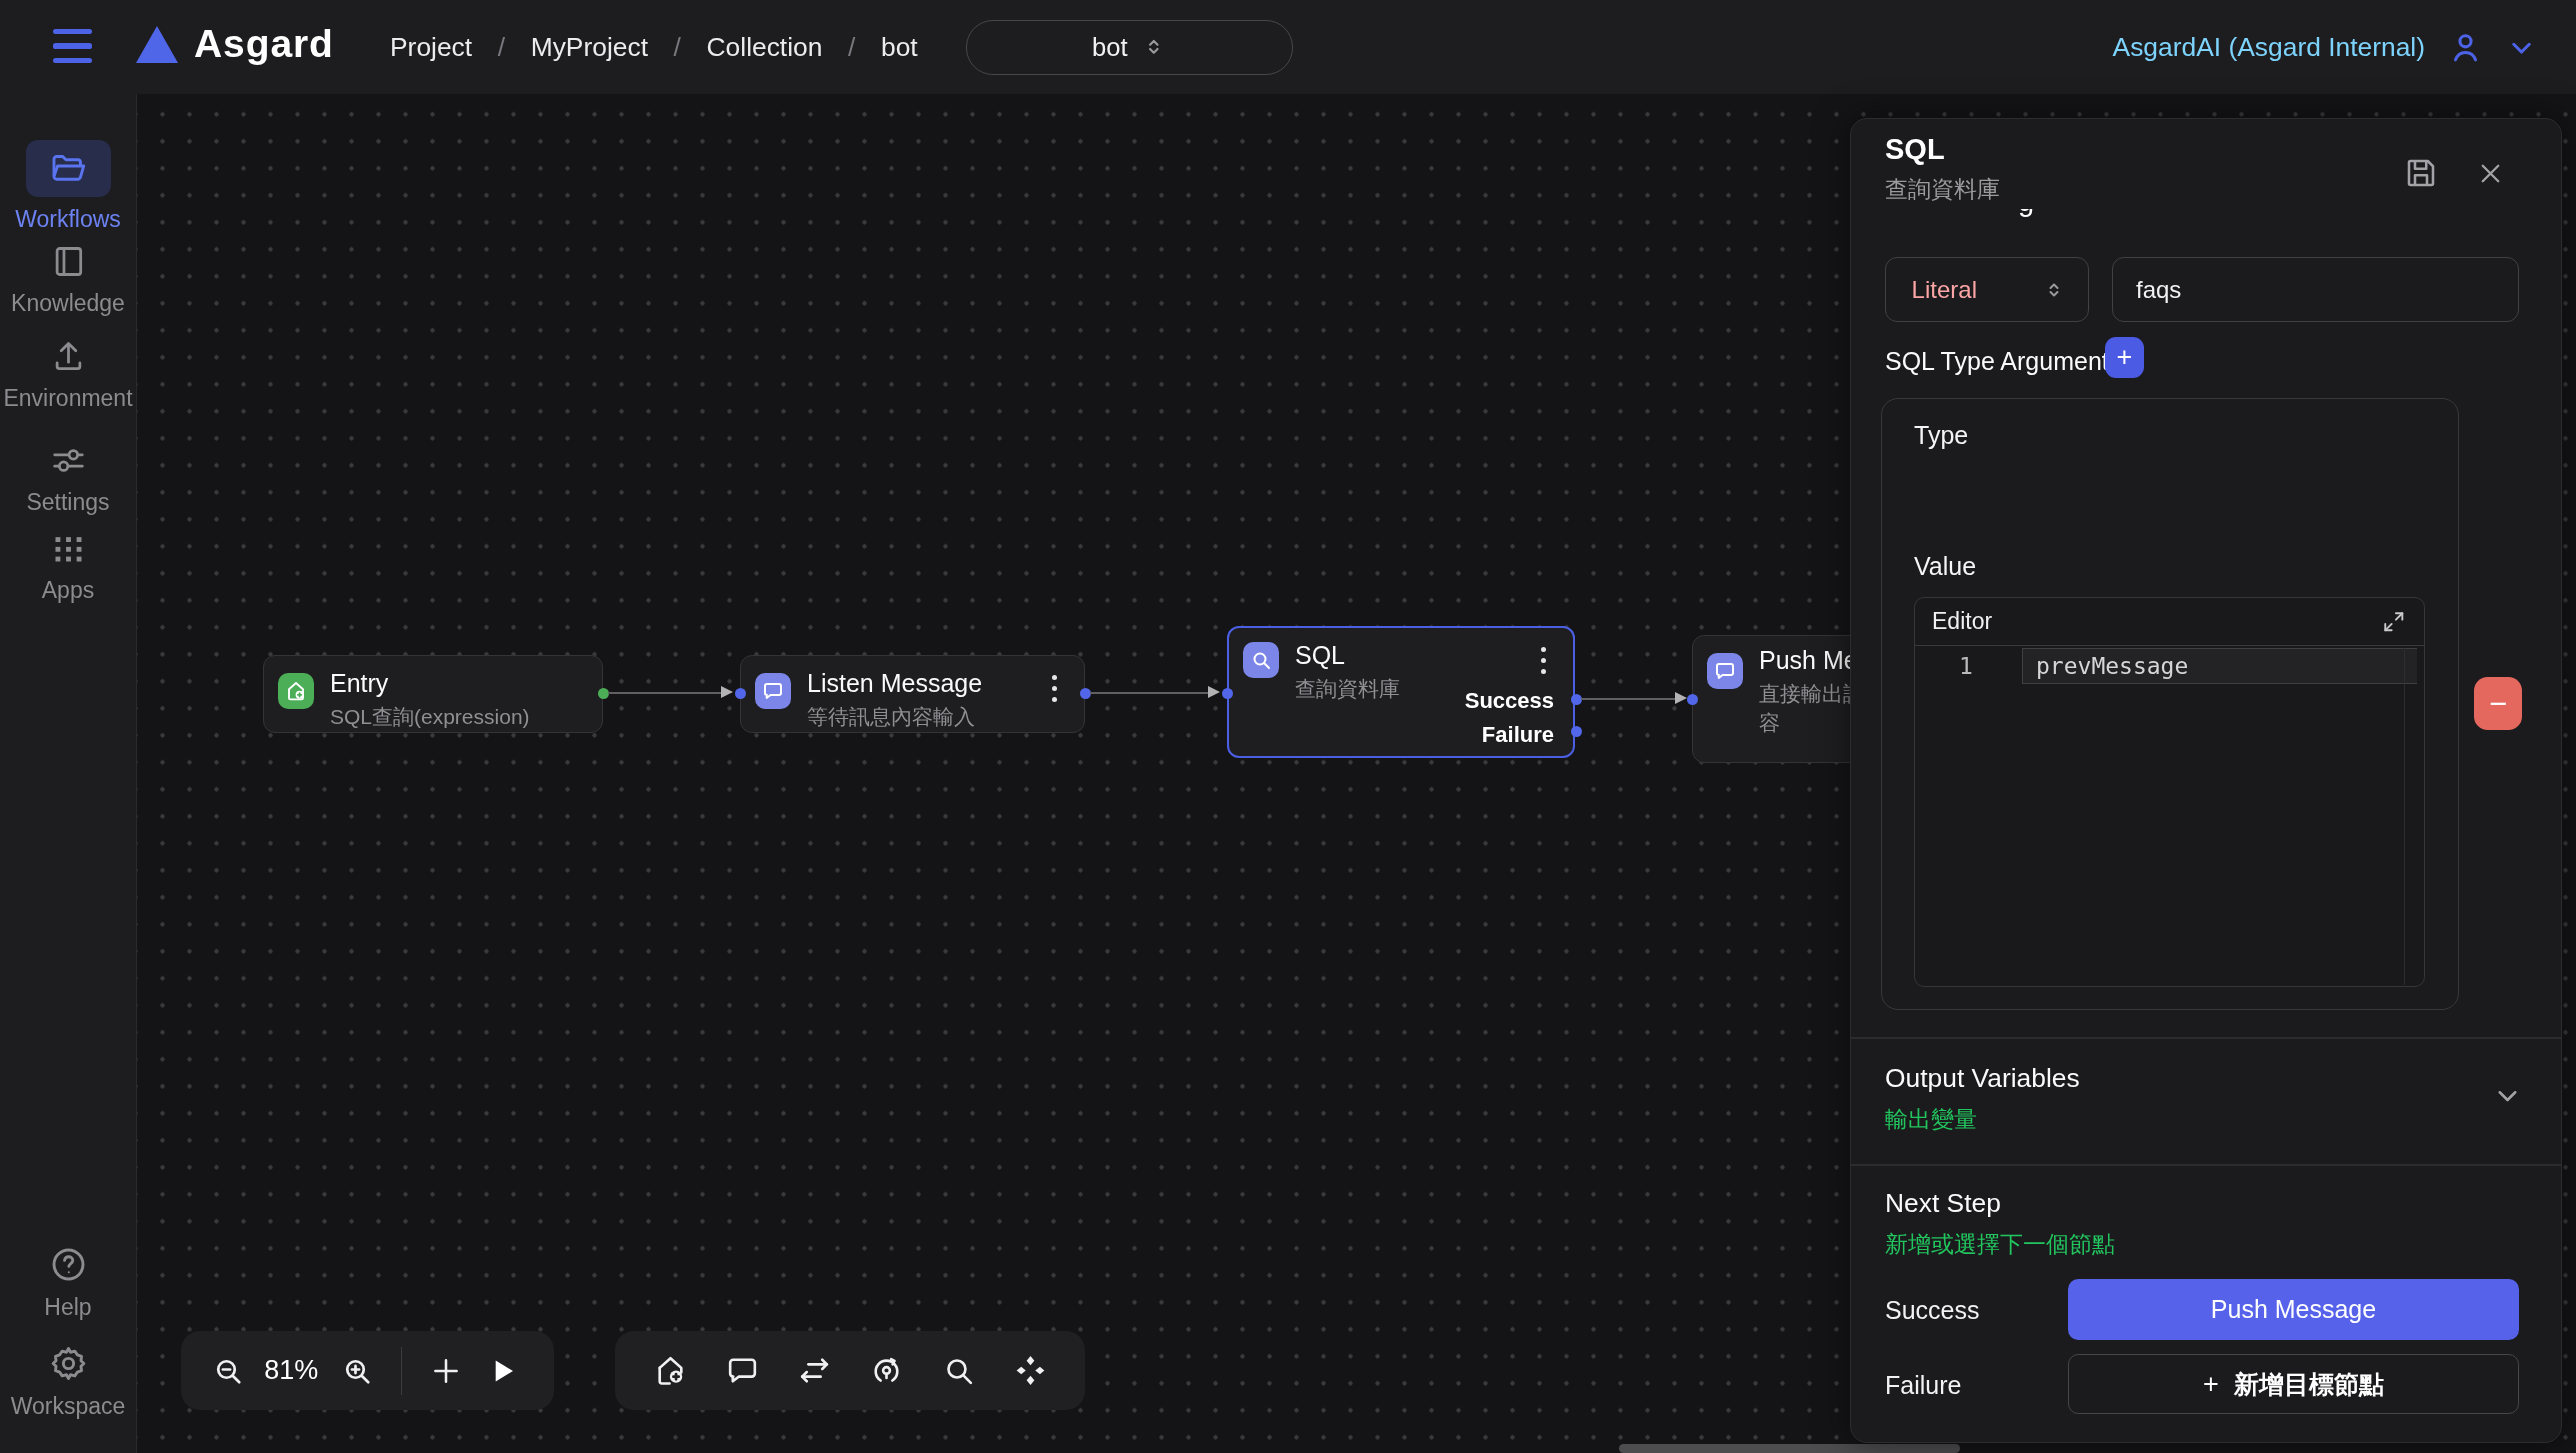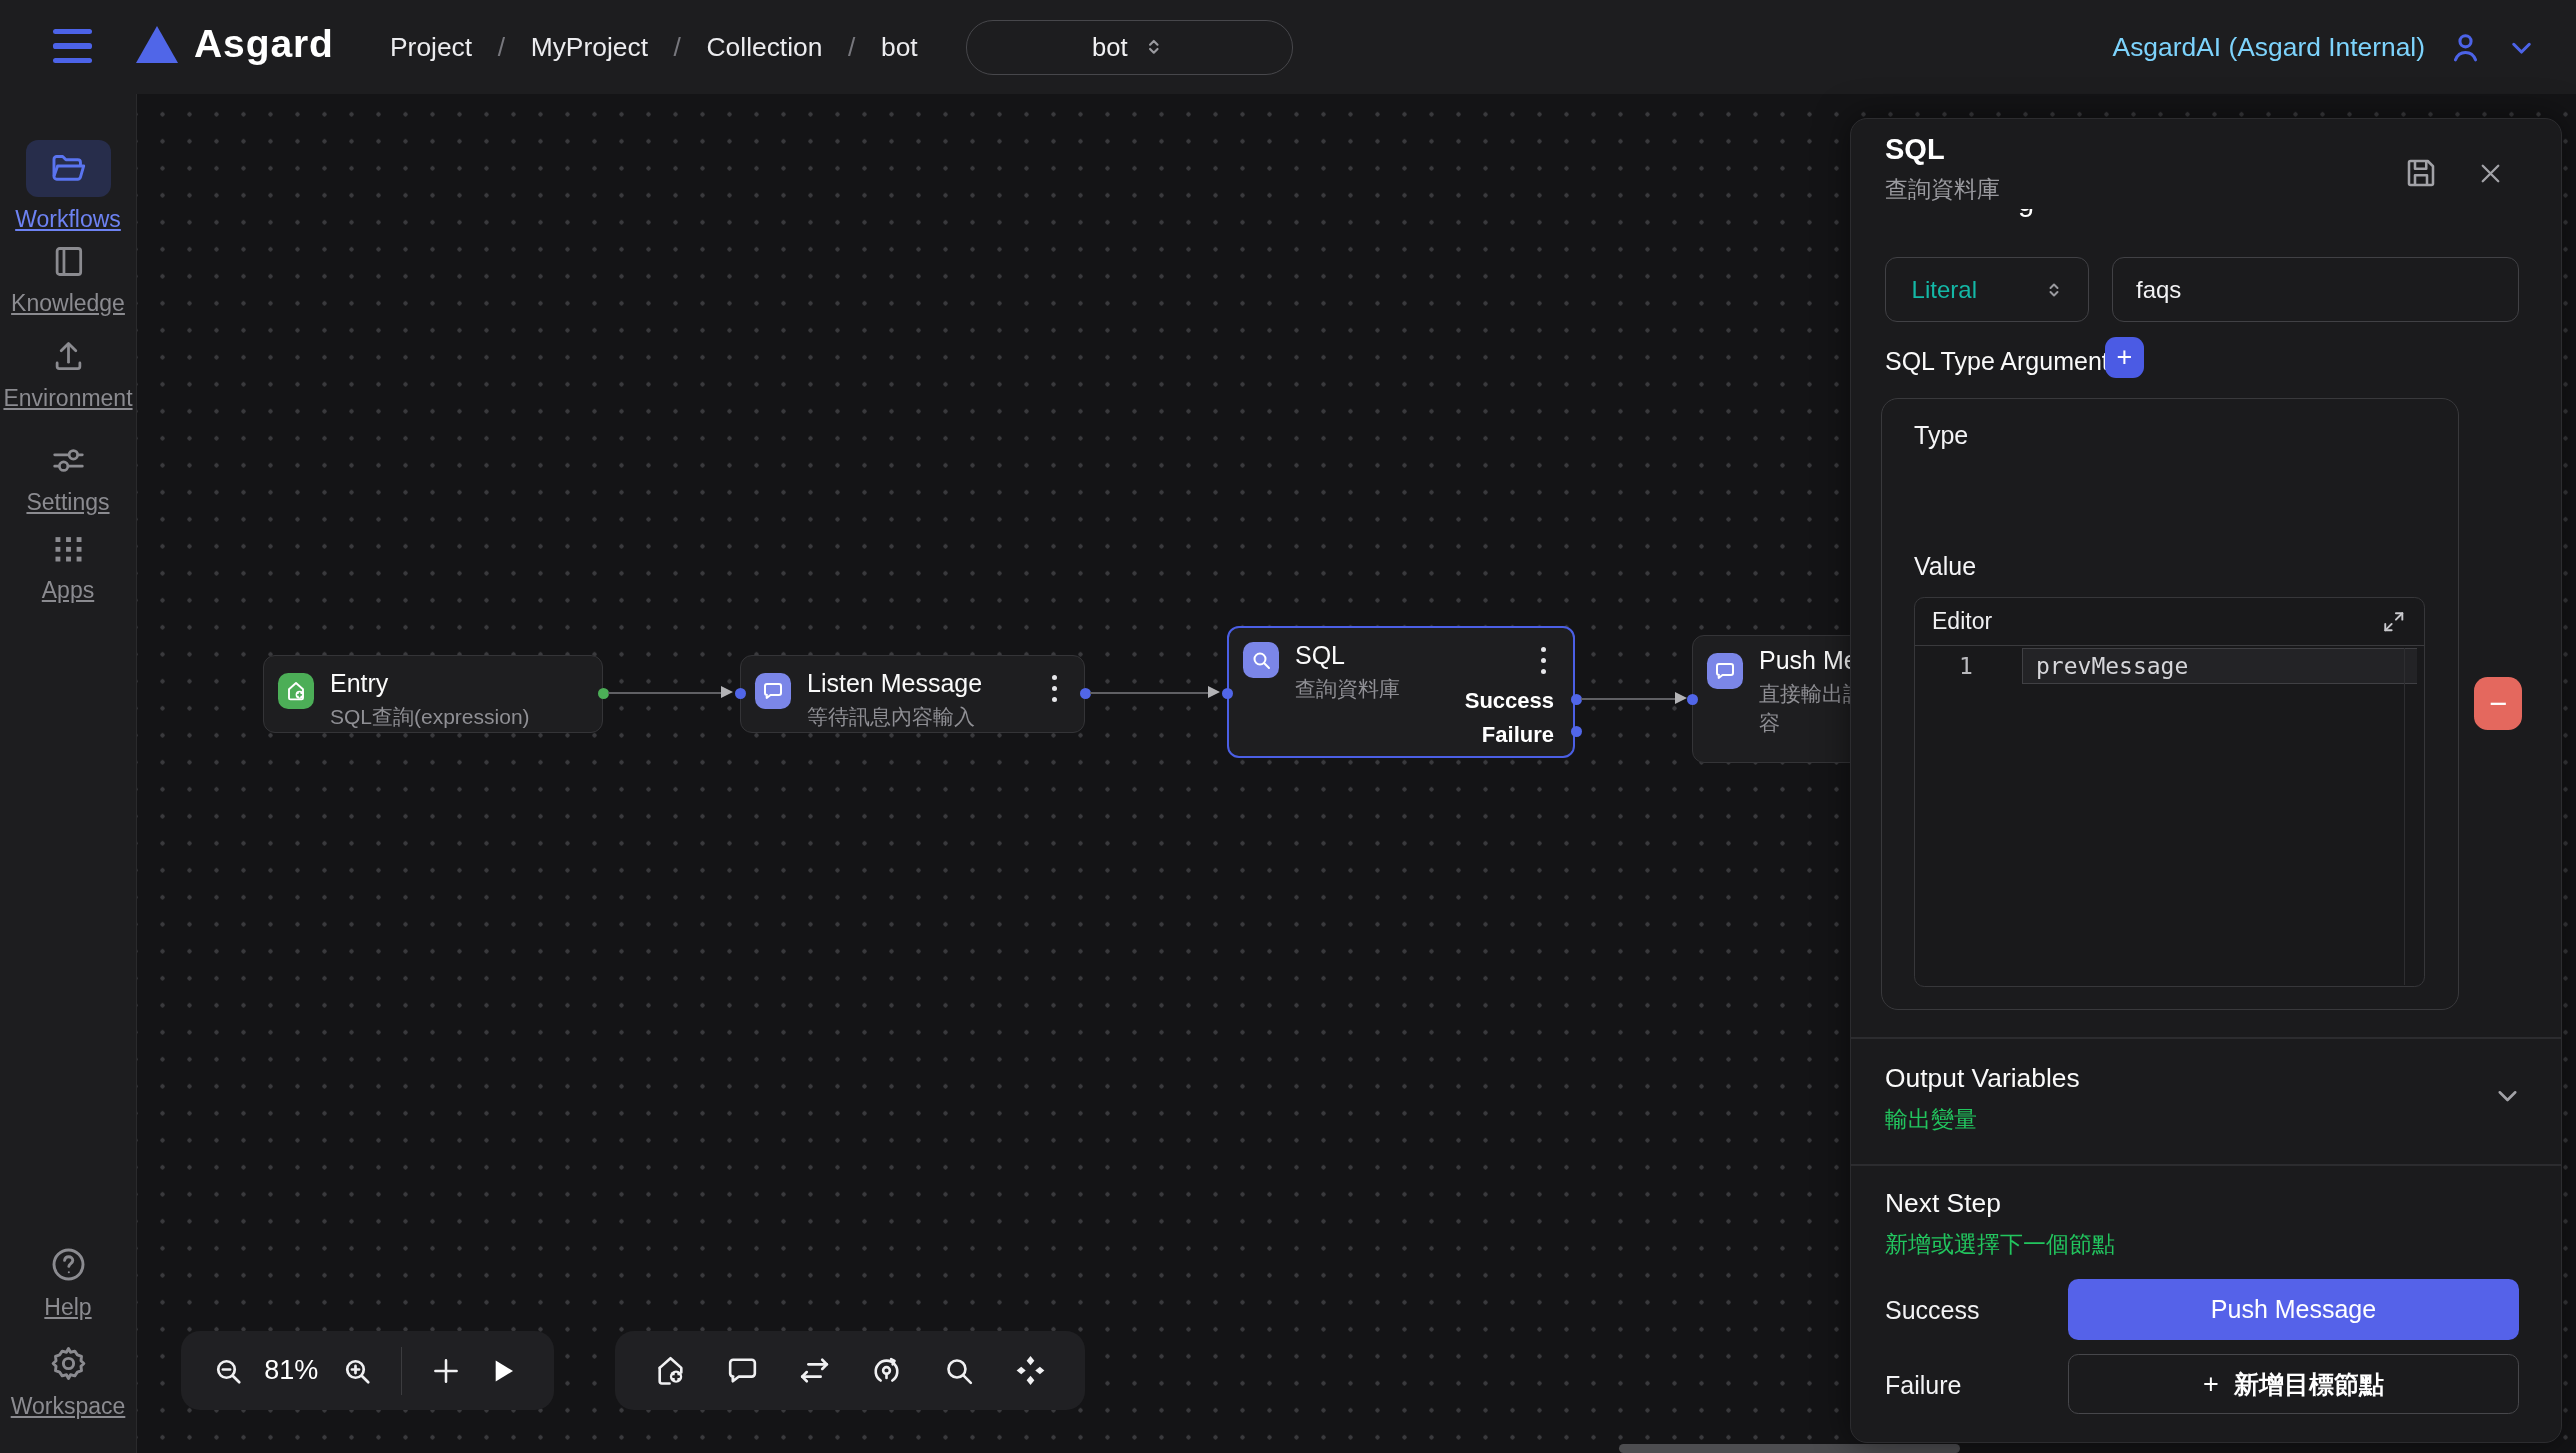--- a/index.html
+++ b/index.html
@@ -18,21 +18,21 @@
   #breadcrumb { left:390px; top:0; height:94px; display:flex; align-items:center; gap:25.6px; font-size:26.4px; color:#ececef; }
   #breadcrumb .sep { color:#77777d; }
   #env-pill { left:966px; top:19.6px; width:327px; height:55px; border:1.7px solid #47474b; border-radius:27px;
       display:flex; align-items:center; justify-content:center; gap:13.6px; font-size:25.6px; color:#f2f2f4; cursor:pointer; }
   #account { right:39px; top:0; height:94px; display:flex; align-items:center; gap:22px; }
   #account-label { font-size:26.4px; color:#7dd3fc; }
 
   
   #sidebar { position:absolute; left:0; top:94px; width:136px; bottom:0; background:#1d1d1f; z-index:20; }
   .side-item { position:absolute; left:0; width:136px; text-align:center; cursor:pointer; }
-  .side-label { font-size:23px; color:#8b8b90; margin-top:8.5px;text-decoration:underline; }
+  .side-label { font-size:23px; color:#8b8b90; margin-top:8.5px; }
   .side-label.active { color:#6d82f2; }
   .side-tile { width:85px; height:57px; margin:0 auto; background:#272d4b; border-radius:12px;
       display:flex; align-items:center; justify-content:center; color:#5a74f0; }
   .side-ic { display:flex; justify-content:center; color:#8b8b90; }
 
   
   #canvas { position:absolute; left:136px; top:94px; right:0; bottom:0; background:#141416;
       background-image:radial-gradient(#3a3a3d 1.9px, transparent 2.4px);
       background-size:27px 27px; background-position:12px 6.8px; border-left:0.9px solid #2a2a2c; z-index:1; }
 
@@ -63,21 +63,21 @@
   
   #panel { position:absolute; left:1850px; top:118px; width:712px; height:1325px; background:#1b1b1d;
       border:0.9px solid #2c2c2f; border-radius:17px; z-index:40; box-shadow:0 0 34px rgba(0,0,0,.5); }
   .p-title { position:absolute; left:34px; top:13.6px; font-size:29px; font-weight:700; color:#fff; }
   .p-sub { position:absolute; left:34px; top:55px; font-size:23px; color:#9a9a9f; }
   .icon-btn { position:absolute; color:#a2a2a7; cursor:pointer; }
   #scroll-frag { position:absolute; left:167px; top:90px; width:51px; height:22px; overflow:hidden; color:#fff; }
   #scroll-frag span { display:block; font-size:29px; margin-top:-24px; }
 
   .select-box { position:absolute; border:1.7px solid #414145; border-radius:12px; display:flex; align-items:center;
-      font-size:24px; color:#14b8a6; cursor:pointer; background:transparent; }
+      font-size:24px; color:#fca5a5; cursor:pointer; background:transparent; }
   .select-box .chev { margin-left:auto; color:#9a9a9f; }
   .text-input { position:absolute; border:1.7px solid #414145; border-radius:12px; background:transparent;
       font-size:24px; color:#f2f2f4; padding:0 23px; font-family:"Liberation Sans",sans-serif; outline:none; }
 
   #args-label { position:absolute; left:34px; top:228px; font-size:25px; color:#fafafa; }
   #args-add { position:absolute; left:254px; top:218px; width:39px; height:41px; background:#4b5be4; border-radius:11px;
       color:#fff; font-size:27px; display:flex; align-items:center; justify-content:center; cursor:pointer; }
 
   #arg-card { position:absolute; left:30px; top:279px; width:578px; height:612px; border:1.7px solid #39393c; border-radius:17px;padding-left:8px; }
   .card-label { position:absolute; left:32px; font-size:25px; color:#f5f5f7; }

